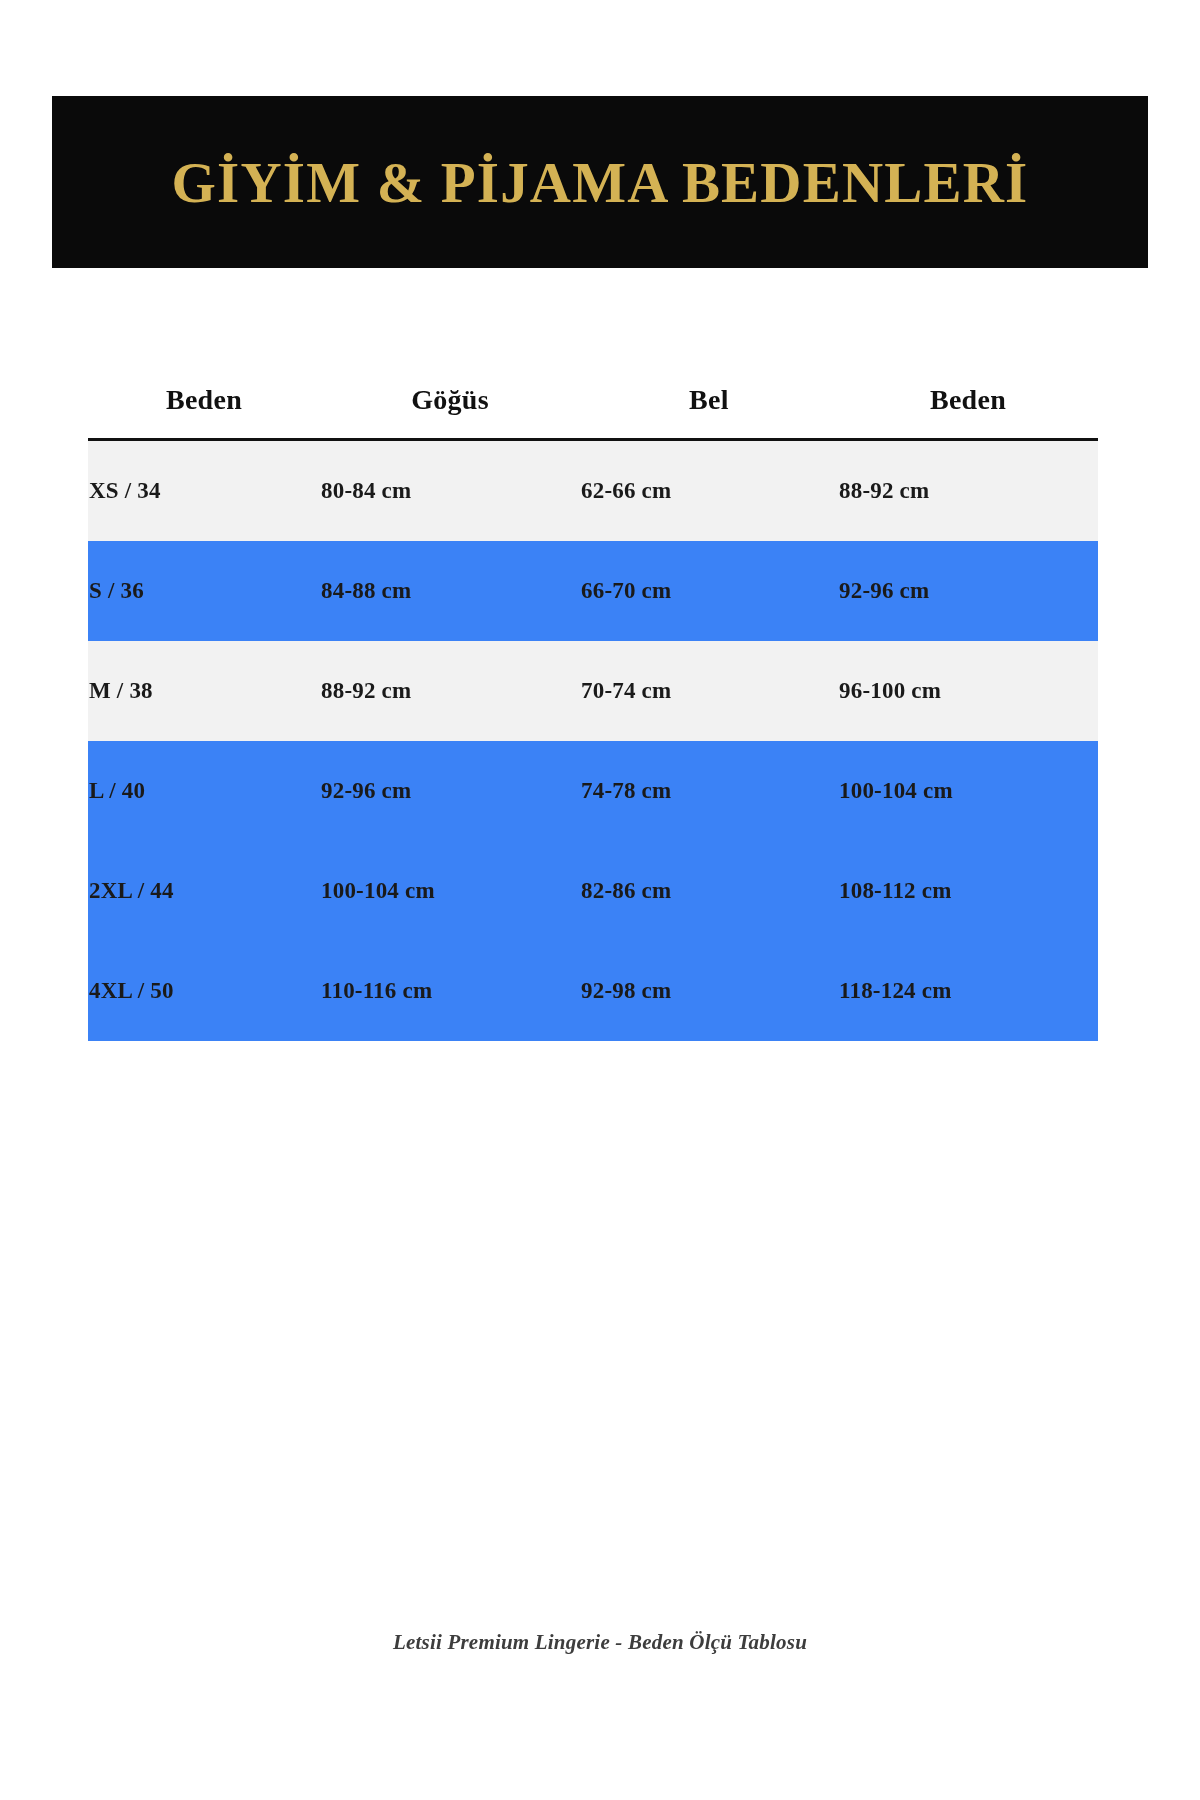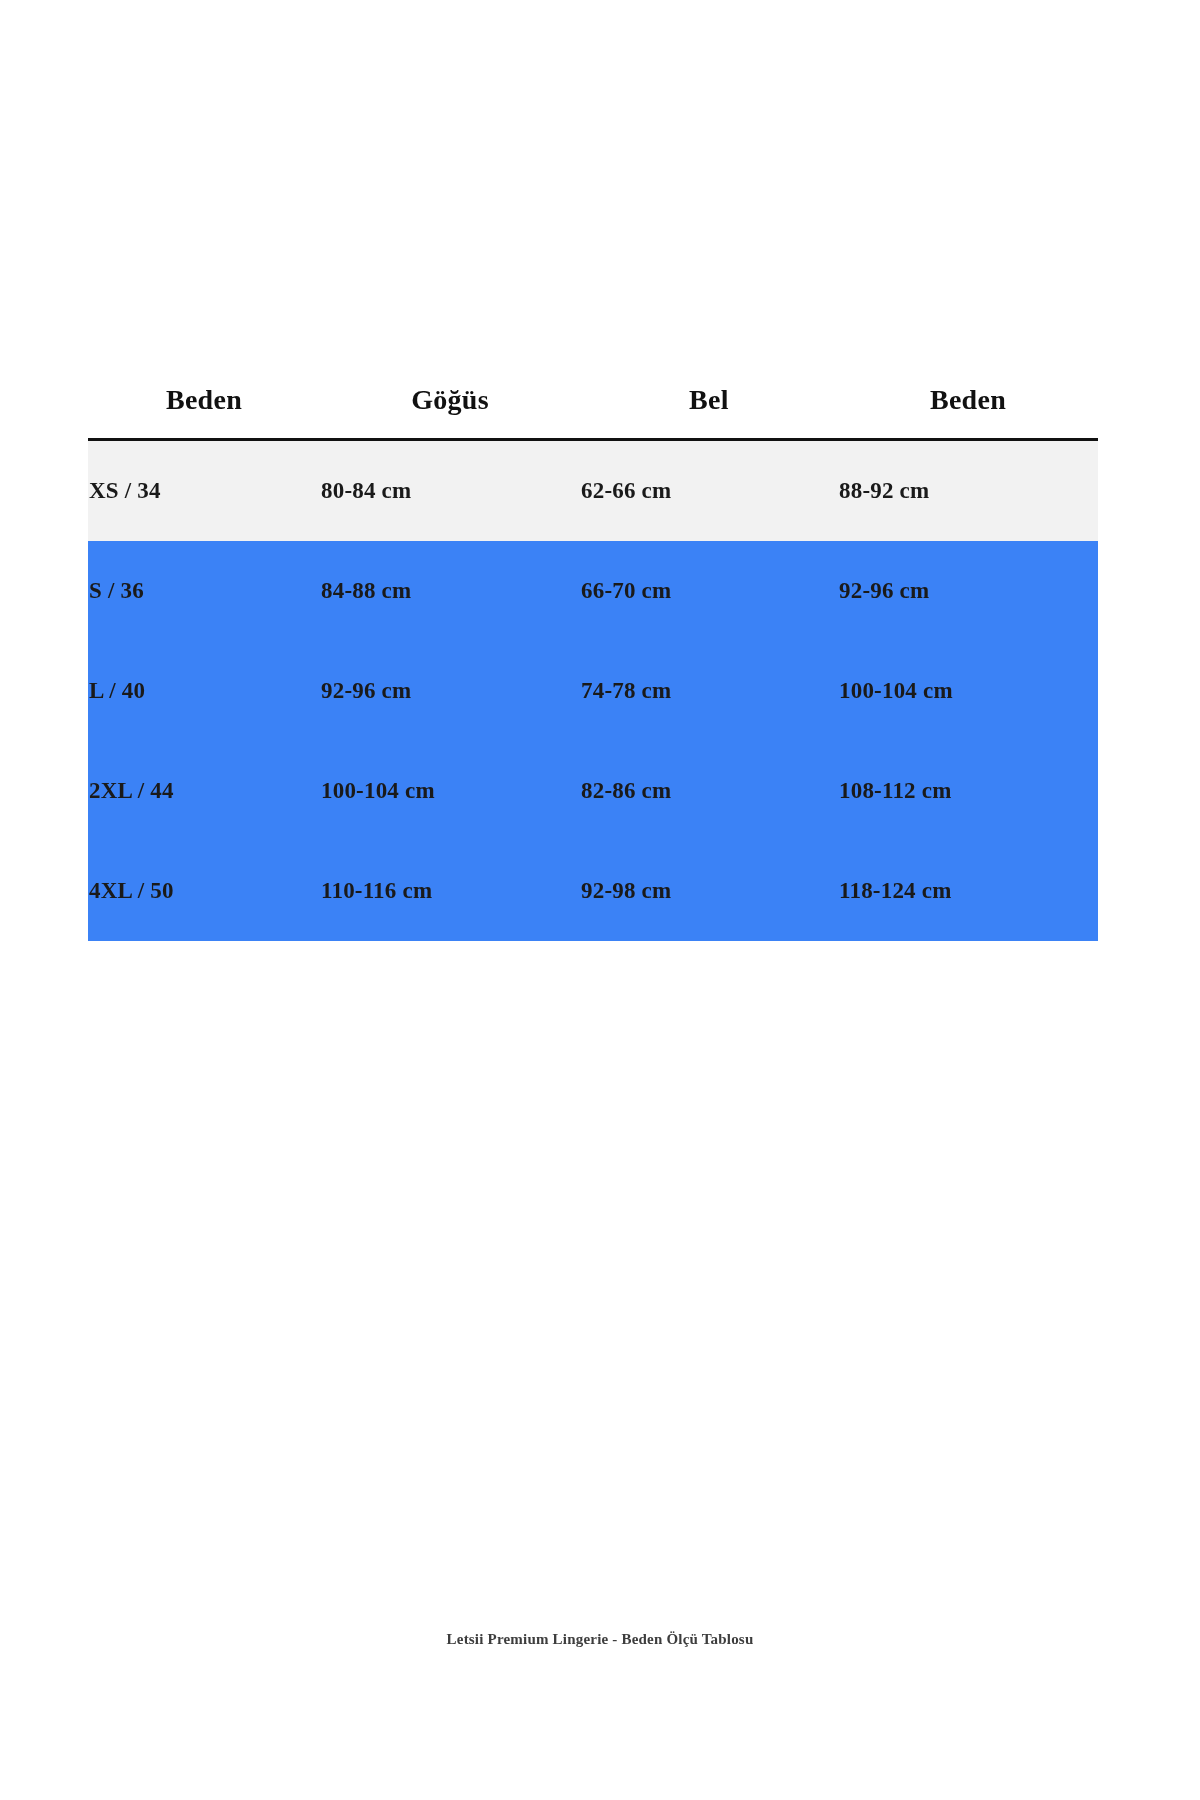--- a/index.html
+++ b/index.html
@@ -101,30 +101,34 @@
   .footer {
     position: absolute;
     left: 0;
     top: 1630px;
     width: 1200px;
     text-align: center;
   }
   .footer-text {
     font-family: "Liberation Serif", serif;
     font-weight: bold;
-    font-size: 15px;
+    font-size: 21px;
     color: #3d3d3d;
     letter-spacing: 0.2px;
+    font-style: italic;
   }
 </style>
 </head>
 <body>
 
 <div class="page">
 
+  <div class="title-banner">
+    <div class="title-text">GİYİM &amp; PİJAMA BEDENLERİ</div>
+  </div>
 
   <div class="table-wrap">
     <table class="size-table">
       <colgroup>
         <col class="c-beden">
         <col class="c-gogus">
         <col class="c-bel">
         <col class="c-basen">
       </colgroup>
       <thead>
@@ -141,20 +145,26 @@
           <td>80-84 cm</td>
           <td>62-66 cm</td>
           <td>88-92 cm</td>
         </tr>
         <tr class="plain">
           <td>S / 36</td>
           <td>84-88 cm</td>
           <td>66-70 cm</td>
           <td>92-96 cm</td>
         </tr>
+        <tr class="alt">
+          <td>M / 38</td>
+          <td>88-92 cm</td>
+          <td>70-74 cm</td>
+          <td>96-100 cm</td>
+        </tr>
         <tr class="plain">
           <td>L / 40</td>
           <td>92-96 cm</td>
           <td>74-78 cm</td>
           <td>100-104 cm</td>
         </tr>
         <tr class="plain">
           <td>2XL / 44</td>
           <td>100-104 cm</td>
           <td>82-86 cm</td>

